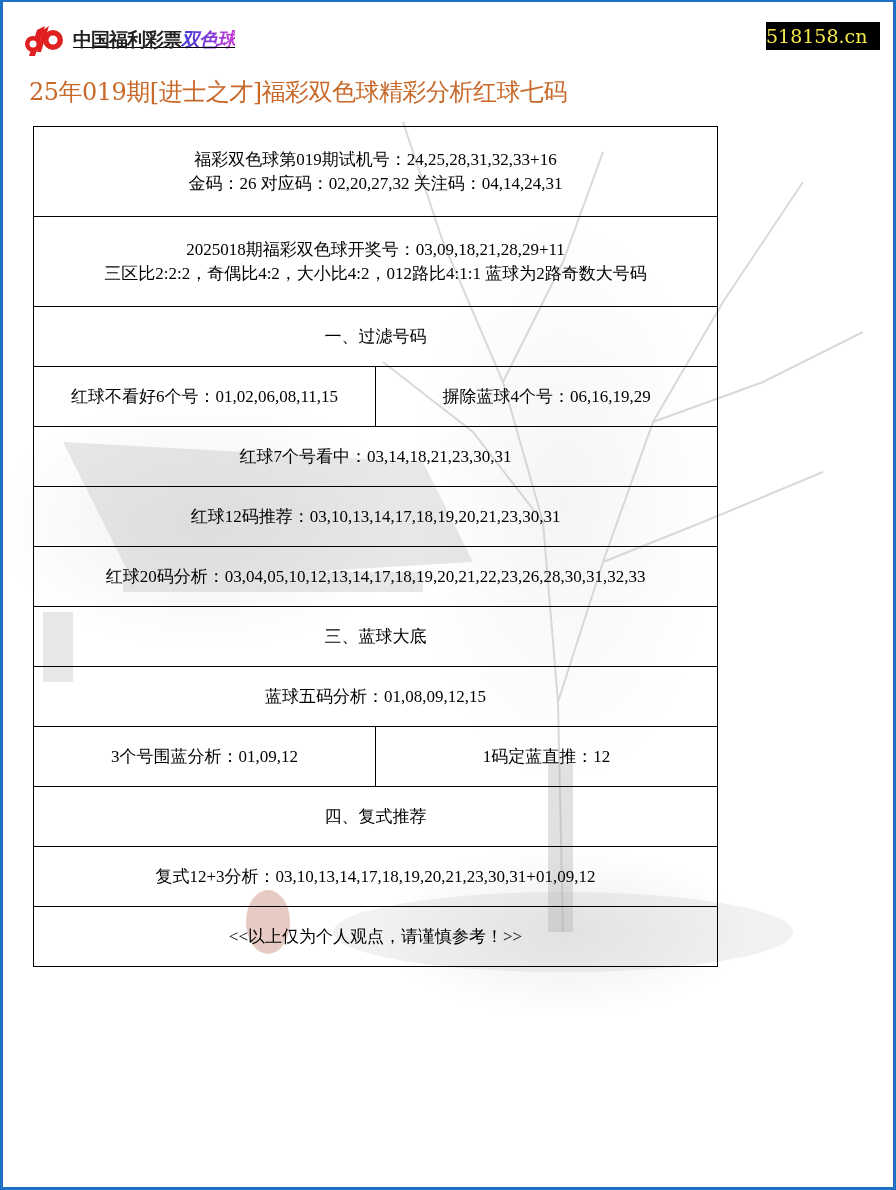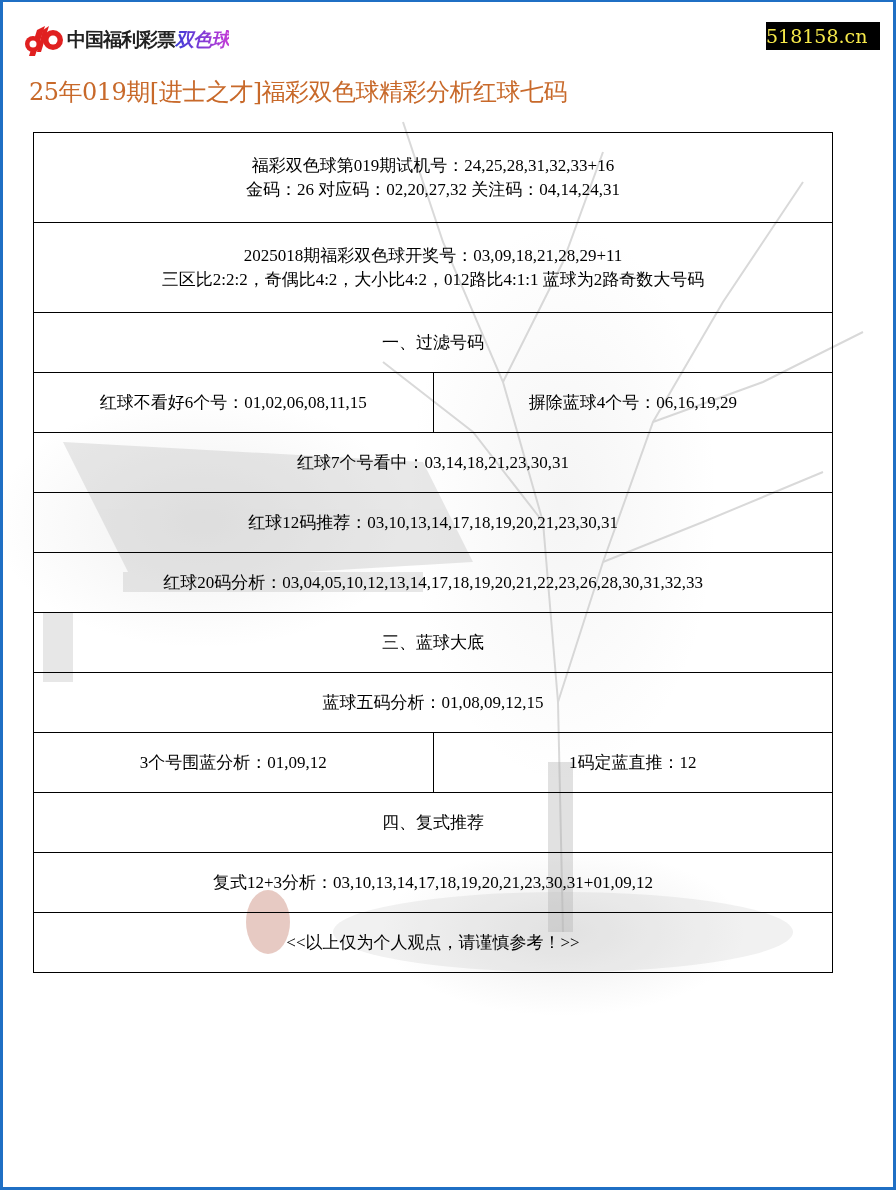--- a/index.html
+++ b/index.html
@@ -15,21 +15,21 @@
     border-top: 2px solid #1f6fc4; border-bottom: 3px solid #1f6fc4;
     background:
       radial-gradient(ellipse 260px 120px at 560px 930px, rgba(150,150,150,0.18), transparent 70%),
       radial-gradient(ellipse 300px 180px at 200px 520px, rgba(160,160,160,0.16), transparent 70%),
       radial-gradient(ellipse 220px 400px at 560px 500px, rgba(170,170,170,0.12), transparent 70%),
       linear-gradient(#ffffff, #ffffff);
   }
   .bg-art { position: absolute; left: 0; top: 0; width: 896px; height: 1190px; pointer-events: none; }
   .logo {
     position: absolute; left: 20px; top: 20px; height: 36px;
-    display: flex; align-items: center; 
+    display: flex; align-items: center; gap: 6px; text-decoration: underline;
   }
   .logo-mark { width: 44px; height: 36px; }
   .logo-text {
     font-family: "DejaVu Sans", "Liberation Sans", sans-serif;
     font-weight: bold; font-size: 19px; color: #222; letter-spacing: -1px;
   }
   .logo-text .accent {
     background: linear-gradient(90deg, #3b3bd6, #c43bd6);
     -webkit-background-clip: text; background-clip: text; color: transparent;
     font-style: italic;
@@ -40,21 +40,21 @@
     font-family: "DejaVu Serif", "Liberation Serif", serif;
     font-size: 19px; line-height: 28px; 
   }
   .title {
     position: absolute; left: 26px; top: 68px; width: 860px;
     color: #c8692a; font-size: 24px; line-height: 44px;
     white-space: nowrap; letter-spacing: -0.5px;
     font-family: "DejaVu Serif", "Liberation Serif", serif;
   }
   table.main {
-    position: absolute; left: 30px; top: 130px; width: 800px;
+    position: absolute; left: 30px; top: 124px; width: 685px;
     border-collapse: collapse; table-layout: fixed;
   }
   table.main td {
     border: 1.5px solid #000; text-align: center; vertical-align: middle;
     font-size: 17px; color: #000; padding: 0;
     font-family: "Liberation Serif", "DejaVu Serif", serif;
     line-height: 24px;
   }
   tr.tall td { height: 89px; }
   tr.row td { height: 59px; }

